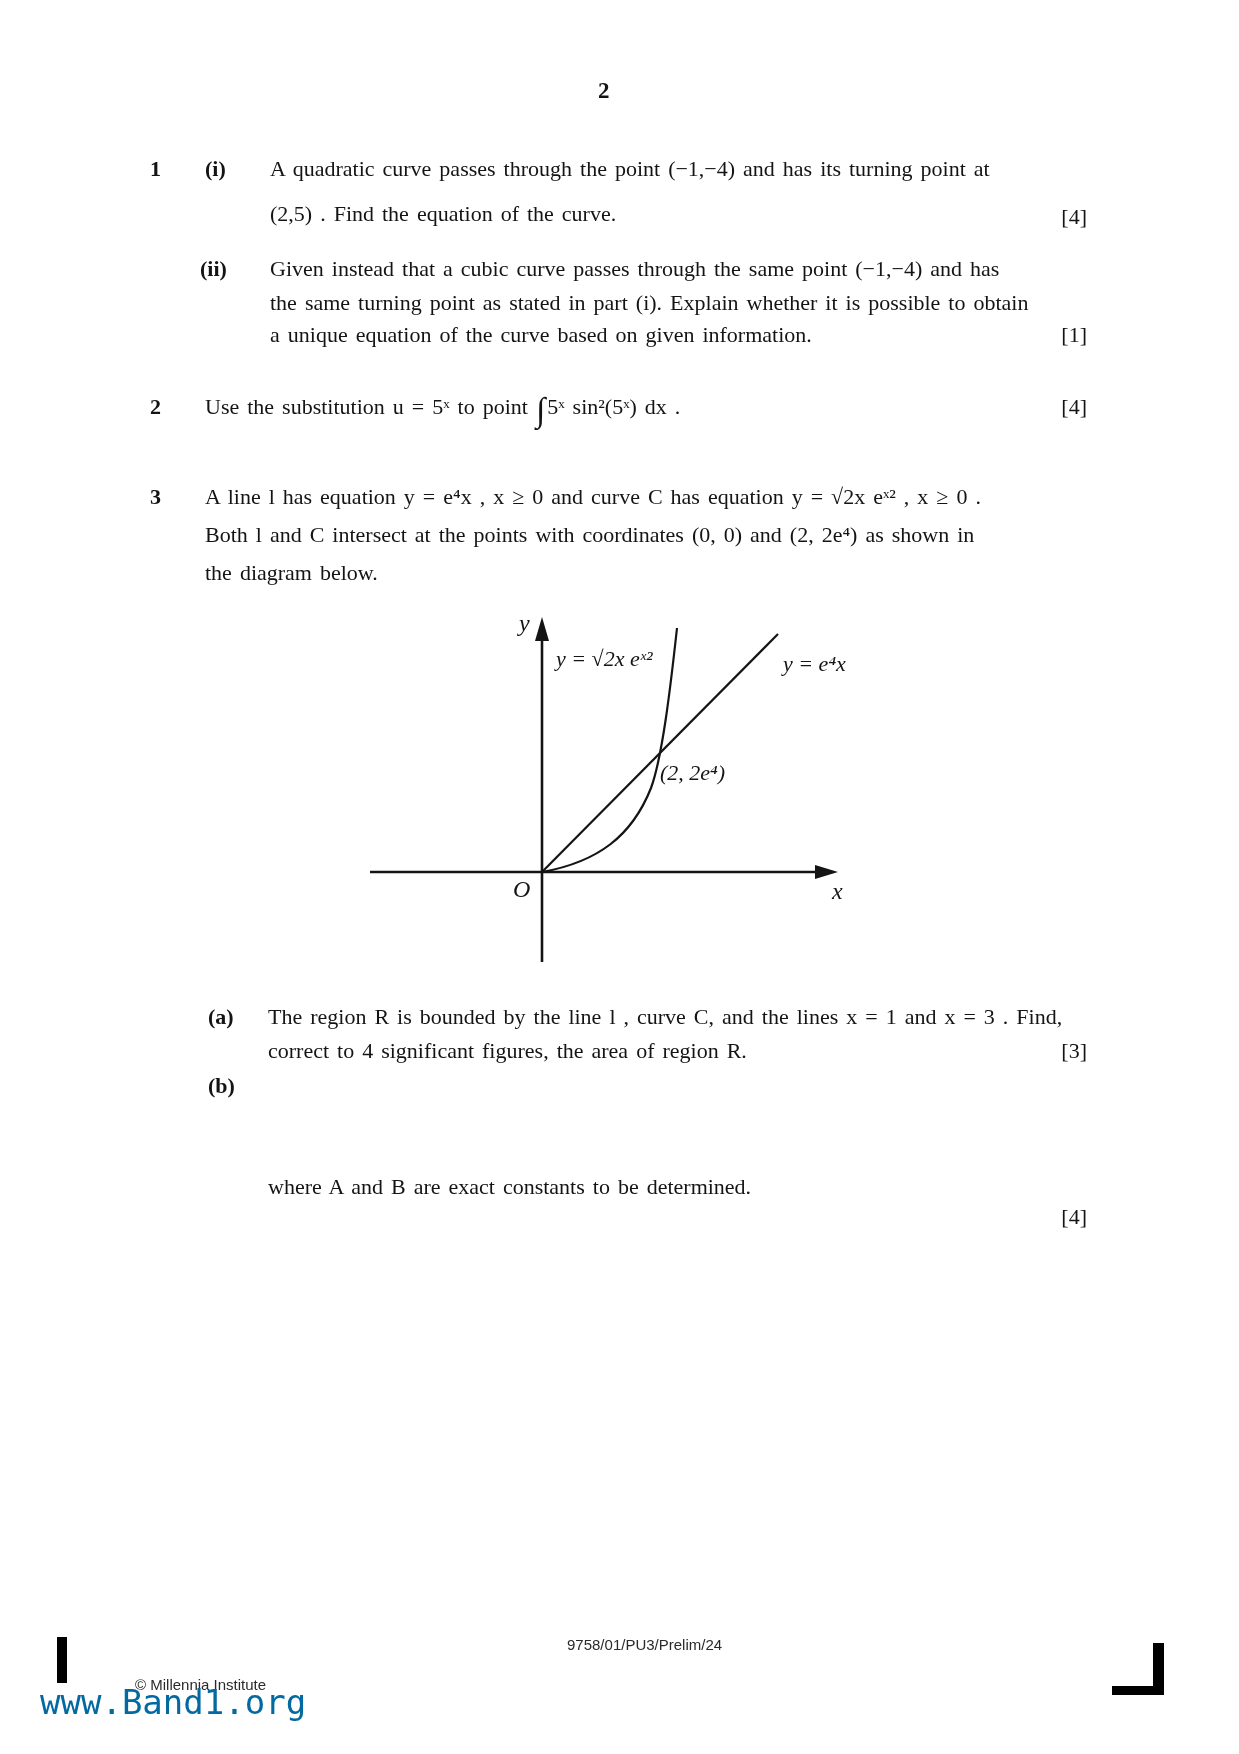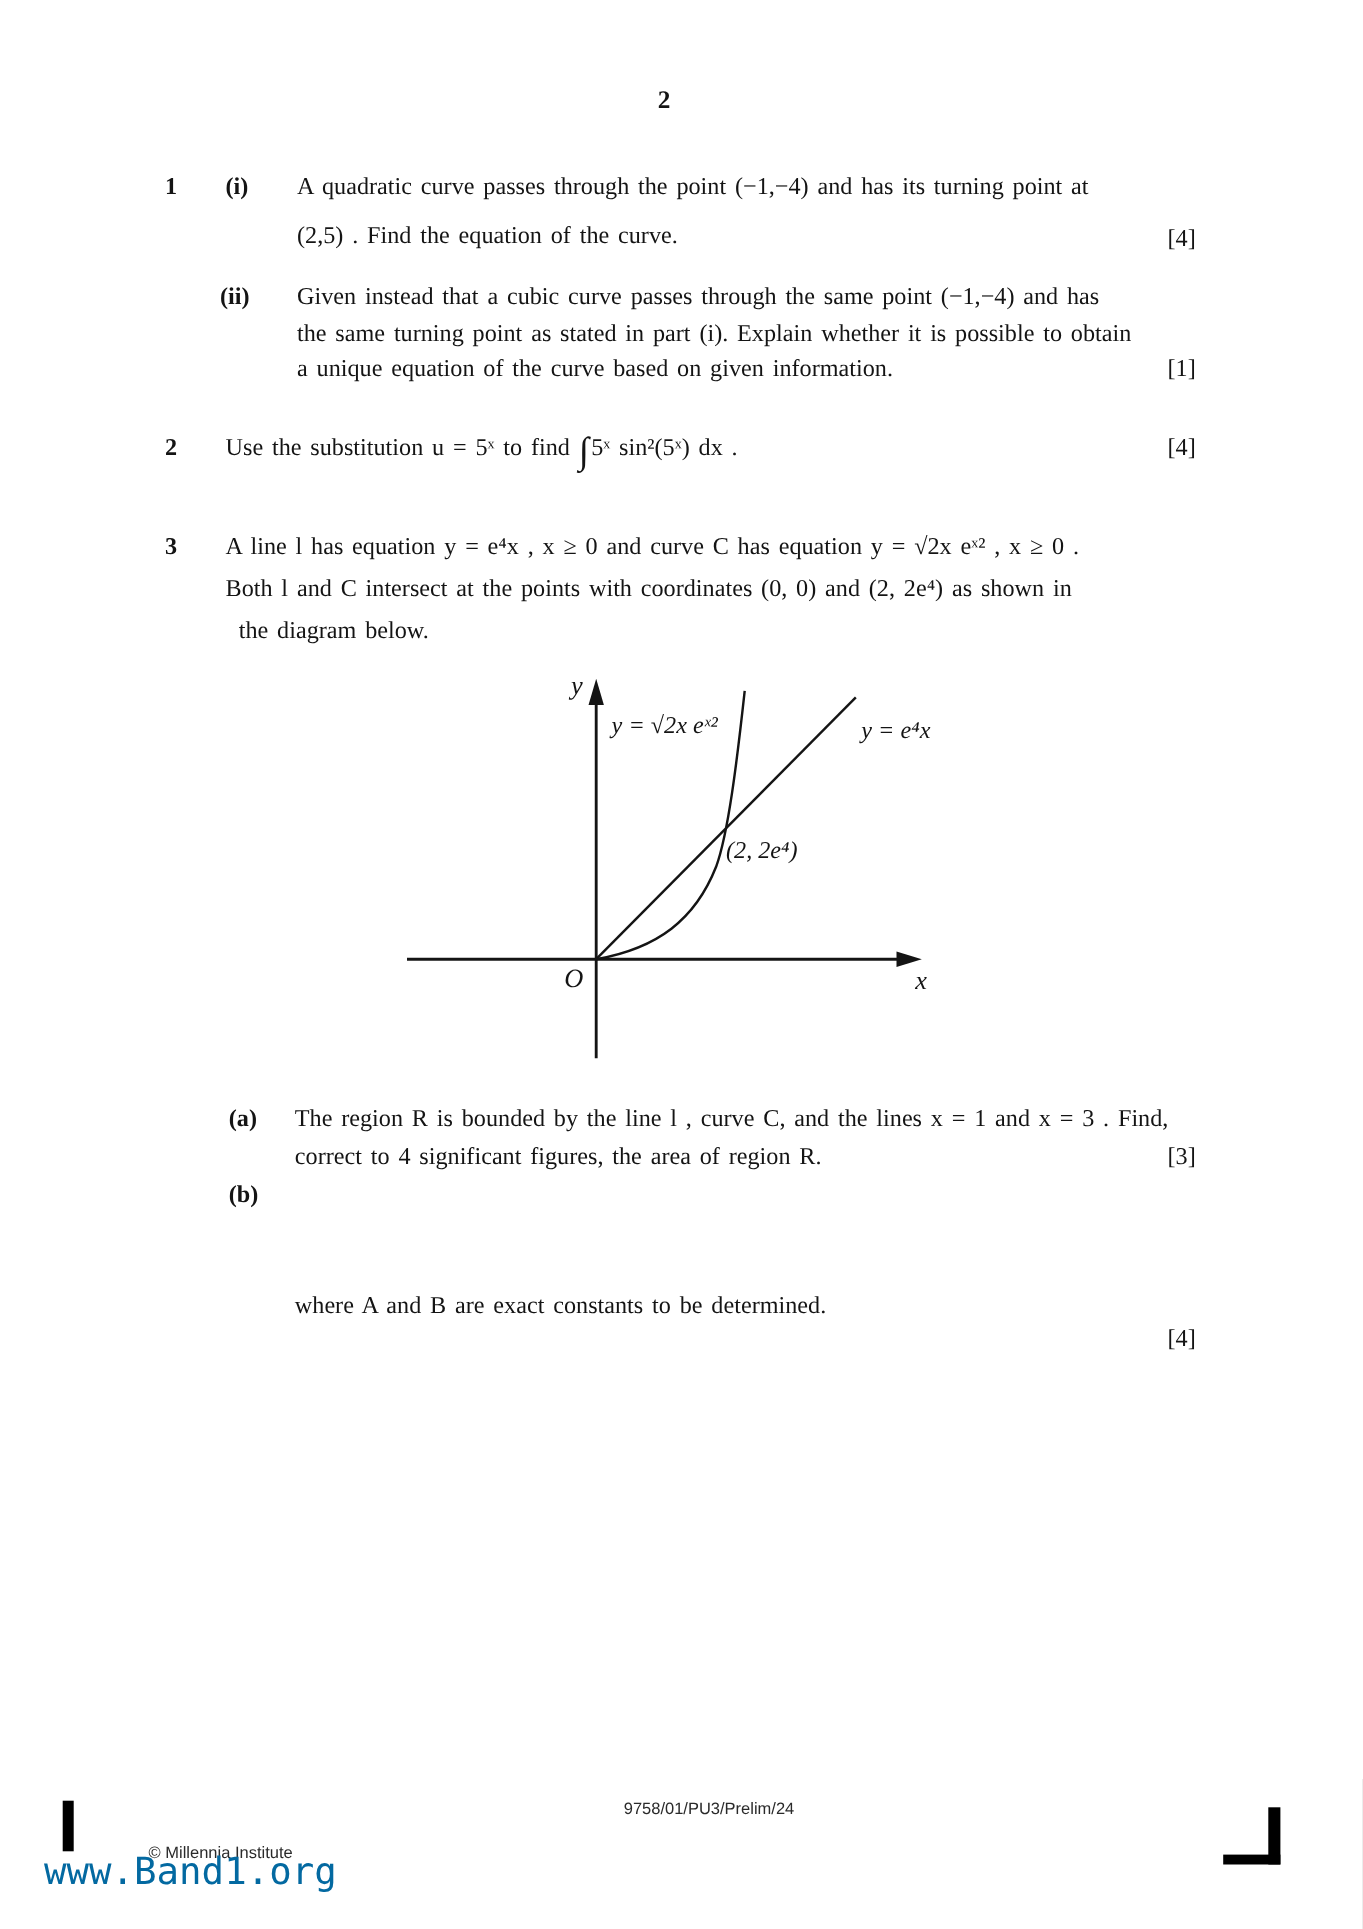--- a/index.html
+++ b/index.html
@@ -37,28 +37,28 @@
   <div class="abs mark" style="right:152px; top:204px;">[4]</div>
 
   <div class="abs plabel" style="left:200px; top:256px;">(ii)</div>
   <div class="abs line" style="left:270px; top:256px;text-align:right;">Given instead that a cubic curve passes through the same point (−1,−4) and has</div>
   <div class="abs line" style="left:270px; top:322px;">a unique equation of the curve based on given information.</div>
   <div class="abs line" style="left:270px; top:290px;">the same turning point as stated in part (i). Explain whether it is possible to obtain</div>
   <div class="abs mark" style="right:152px; top:322px;">[1]</div>
 
   <div class="abs qnum" style="left:150px; top:394px;">2</div>
   <div class="abs line" style="left:205px; top:394px;">
-    <span>Use the substitution u = 5ˣ to find </span><span class="int">∫</span><span>5ˣ sin²(5ˣ) dx .</span>
+    <span>Use the substitution u = 5ˣ to point </span><span class="int">∫</span><span>5ˣ sin²(5ˣ) dx .</span>
   </div>
   <div class="abs mark" style="right:152px; top:394px;">[4]</div>
 
   <div class="abs qnum" style="left:150px; top:484px;">3</div>
   <div class="abs line" style="left:205px; top:484px;font-family:Liberation Serif, serif;">A line l has equation y = e⁴x , x ≥ 0 and curve C has equation y = √2x eˣ² , x ≥ 0 .</div>
   <div class="abs line" style="left:205px; top:522px;">Both l and C intersect at the points with coordinates (0, 0) and (2, 2e⁴) as shown in</div>
-  <div class="abs line" style="left:205px; top:560px;margin-left:12px;">the diagram below.</div>
+  <div class="abs line" style="left:205px; top:560px;">the diagram below.</div>
 
   <svg class="abs" style="left:330px; top:545px;" width="540" height="430" viewBox="330 545 540 430">
 
     <line x1="542" y1="962" x2="542" y2="628" stroke="#141414" stroke-width="2.6"></line>
     <polygon points="542,617 535,641 549,641" fill="#141414"></polygon>
     <line x1="370" y1="872" x2="826" y2="872" stroke="#141414" stroke-width="2.6"></line>
     <polygon points="838,872 815,865 815,879" fill="#141414"></polygon>
 
     <line x1="542" y1="872" x2="778" y2="634" stroke="#141414" stroke-width="2.2"></line>
 

